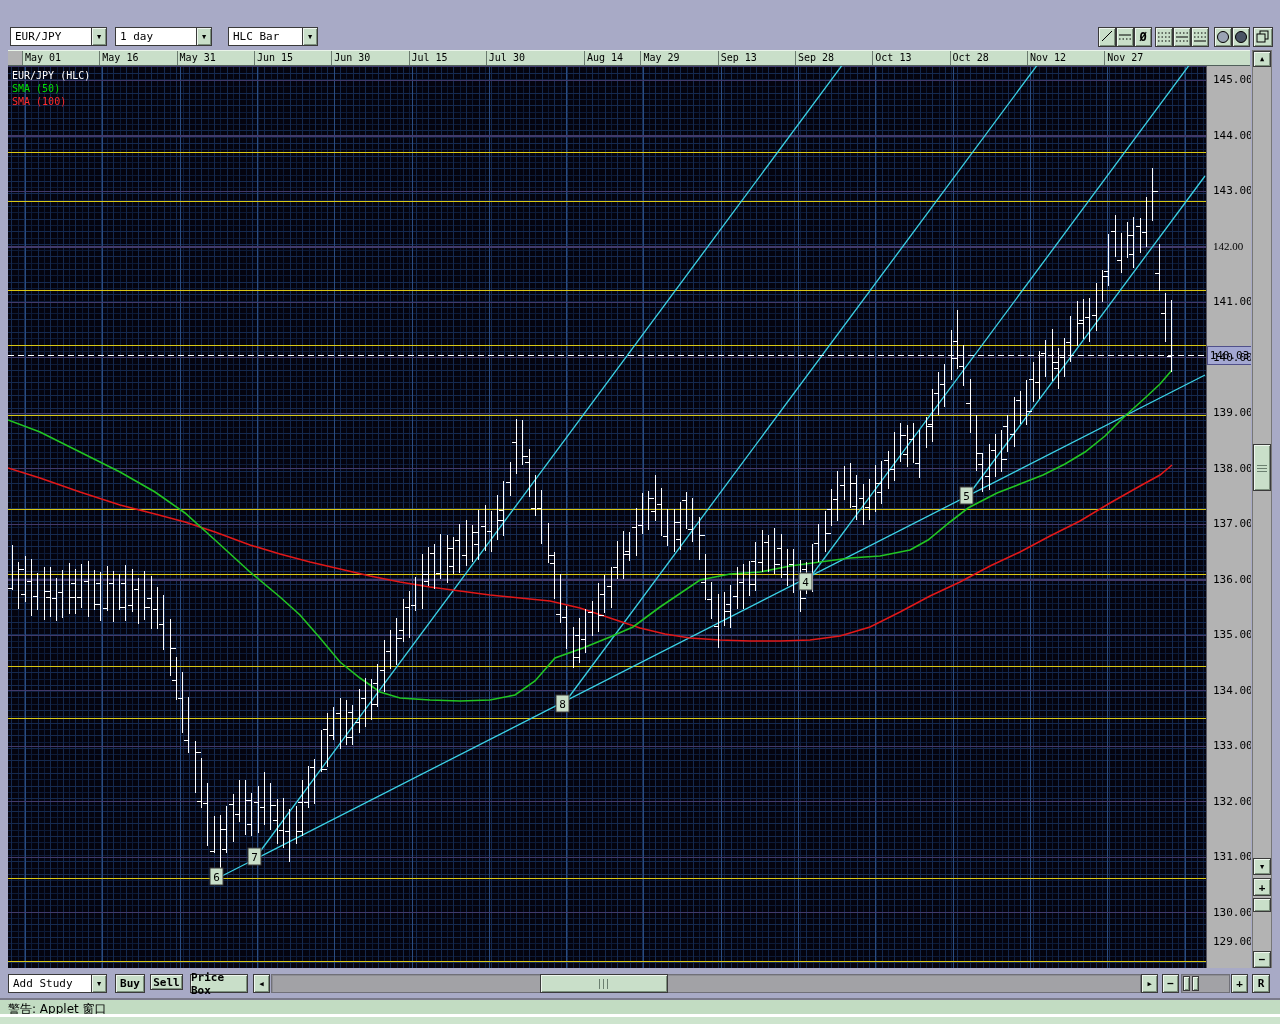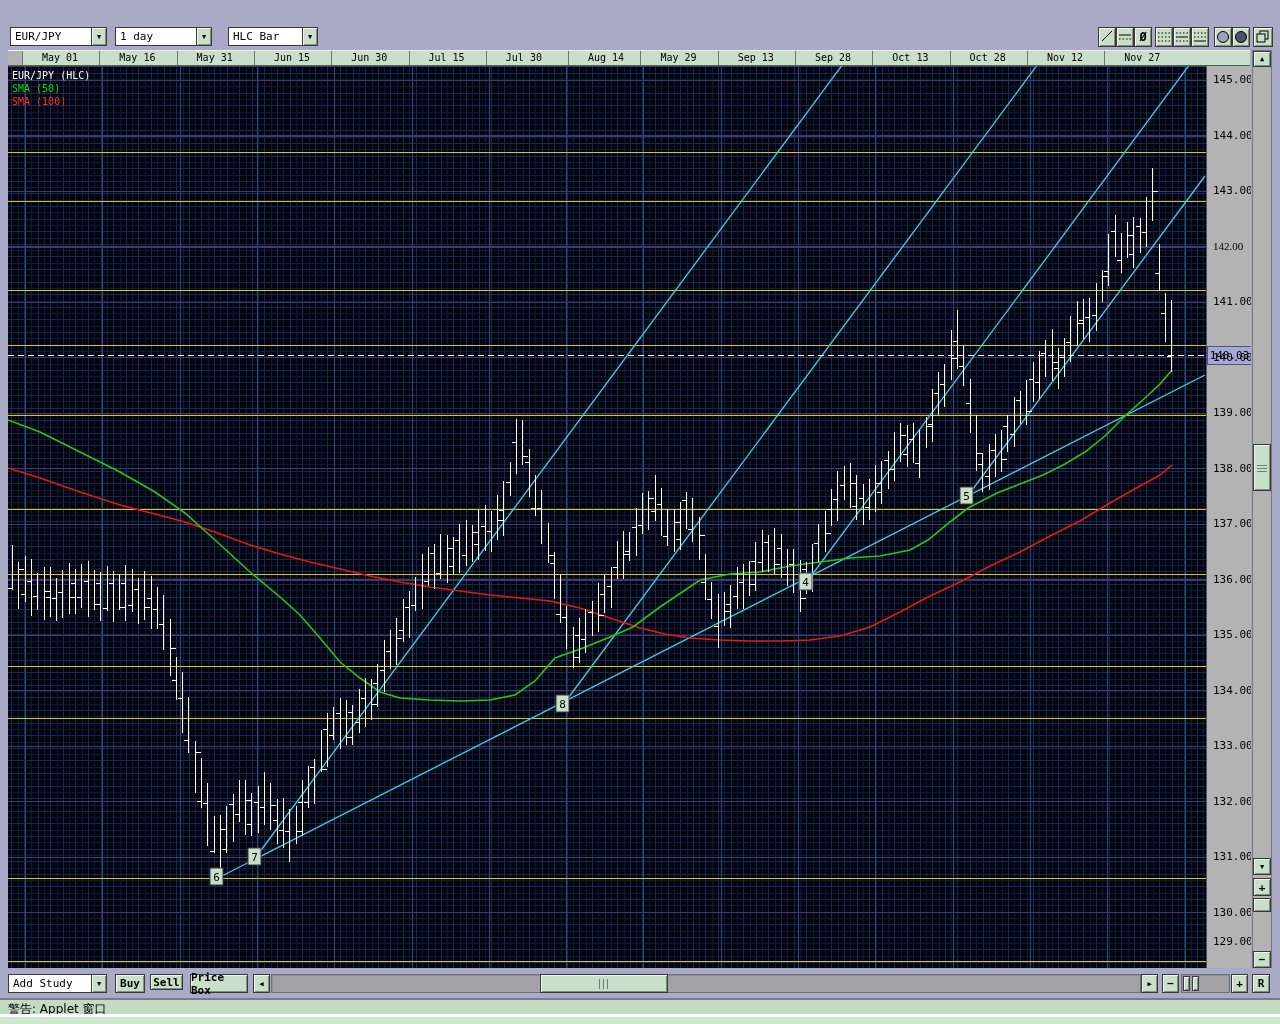--- a/index.html
+++ b/index.html
@@ -22,21 +22,21 @@
     border:1px solid #3a3a3a;box-shadow:inset 1px 1px 0 #eef6ee,inset -1px -1px 0 #7d917d;
     display:flex;align-items:center;justify-content:center;font-size:7px}
   .gbtn{position:absolute;background:#c9dfc9;border:1px solid #3a3a3a;
     box-shadow:inset 1px 1px 0 #eef6ee,inset -1px -1px 0 #7d917d;
     display:flex;align-items:center;justify-content:center;
     font:bold 11px "DejaVu Sans Mono",monospace;color:#000}
   .ibtn{position:absolute;top:27px;width:18px;height:20px}
   
   .datehdr{position:absolute;left:8px;top:50px;width:1242px;height:16px;background:#c9dfc9;
     border-top:1px solid #e9f4e9;border-bottom:1px solid #50605a;font:10px "DejaVu Sans Mono",monospace}
-  .datecell{position:absolute;top:0;height:14px;border-left:1px solid #6a7a6e;padding:1px 0 0 19px;white-space:nowrap}
+  .datecell{position:absolute;top:0;height:14px;border-left:1px solid #6a7a6e;padding:1px 0 0 2px;white-space:nowrap}
   .corner{position:absolute;left:0;top:0;width:15px;height:14px;background:#b3b3b3;border-right:1px solid #666}
   
   .chart{position:absolute;left:8px;top:66px;width:1198px;height:902px;background-color:#04040f;
     background-image:
       repeating-linear-gradient(to bottom,#413a6b 0 1px,transparent 1px 55.5px),
       repeating-linear-gradient(to right,#2a4c80 0 1px,transparent 1px 77.3px),
       repeating-linear-gradient(to bottom,#152a50 0 1px,transparent 1px 12.6px),
       repeating-linear-gradient(to right,#152a50 0 1px,transparent 1px 12.6px),
       repeating-linear-gradient(to bottom,#0d1b38 0 1px,transparent 1px 6.3px),
       repeating-linear-gradient(to right,#0d1b38 0 1px,transparent 1px 6.3px);
@@ -128,21 +128,21 @@
 
   <div class="datehdr">
     <div class="corner"></div>
   <div class="datecell" style="left: 14px; width: 77.3px;">May 01</div>
       <div class="datecell" style="left: 91.3px; width: 77.3px;">May 16</div>
       <div class="datecell" style="left: 168.6px; width: 77.3px;">May 31</div>
       <div class="datecell" style="left: 245.9px; width: 77.3px;">Jun 15</div>
       <div class="datecell" style="left: 323.2px; width: 77.3px;">Jun 30</div>
       <div class="datecell" style="left: 400.5px; width: 77.3px;">Jul 15</div>
       <div class="datecell" style="left: 477.8px; width: 77.3px;">Jul 30</div>
-      <div class="datecell" style="left: 560px; width: 77.3px;">Aug 14</div>
+      <div class="datecell" style="left: 576px; width: 77.3px;">Aug 14</div>
       <div class="datecell" style="left: 632.4px; width: 77.3px;">May 29</div>
       <div class="datecell" style="left: 709.7px; width: 77.3px;">Sep 13</div>
       <div class="datecell" style="left: 787px; width: 77.3px;">Sep 28</div>
       <div class="datecell" style="left: 864.3px; width: 77.3px;">Oct 13</div>
       <div class="datecell" style="left: 941.6px; width: 77.3px;">Oct 28</div>
       <div class="datecell" style="left: 1018.9px; width: 77.3px;">Nov 12</div>
       <div class="datecell" style="left: 1096.2px; width: 77.3px;">Nov 27</div>
       <div class="datecell" style="left: 1173.5px; width: 77.3px; margin-top: 16px;">Dec 12</div>
     </div>
 

